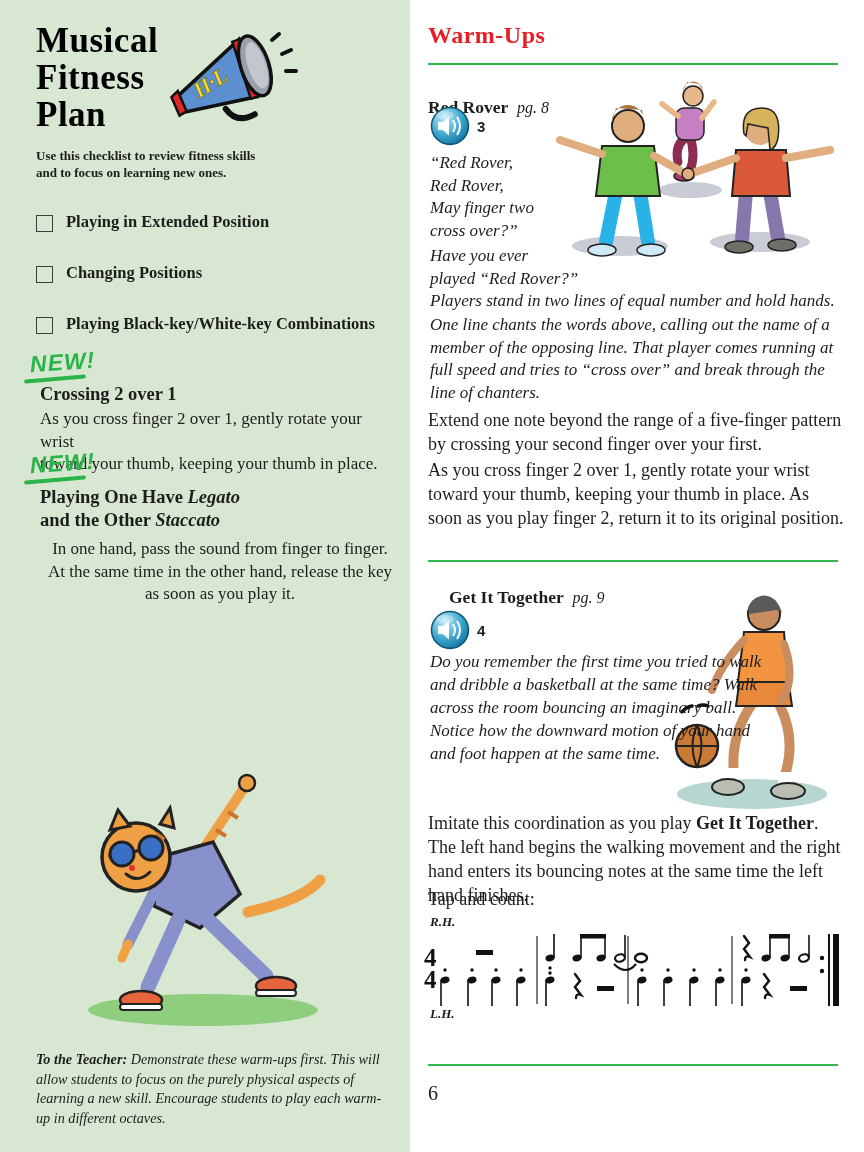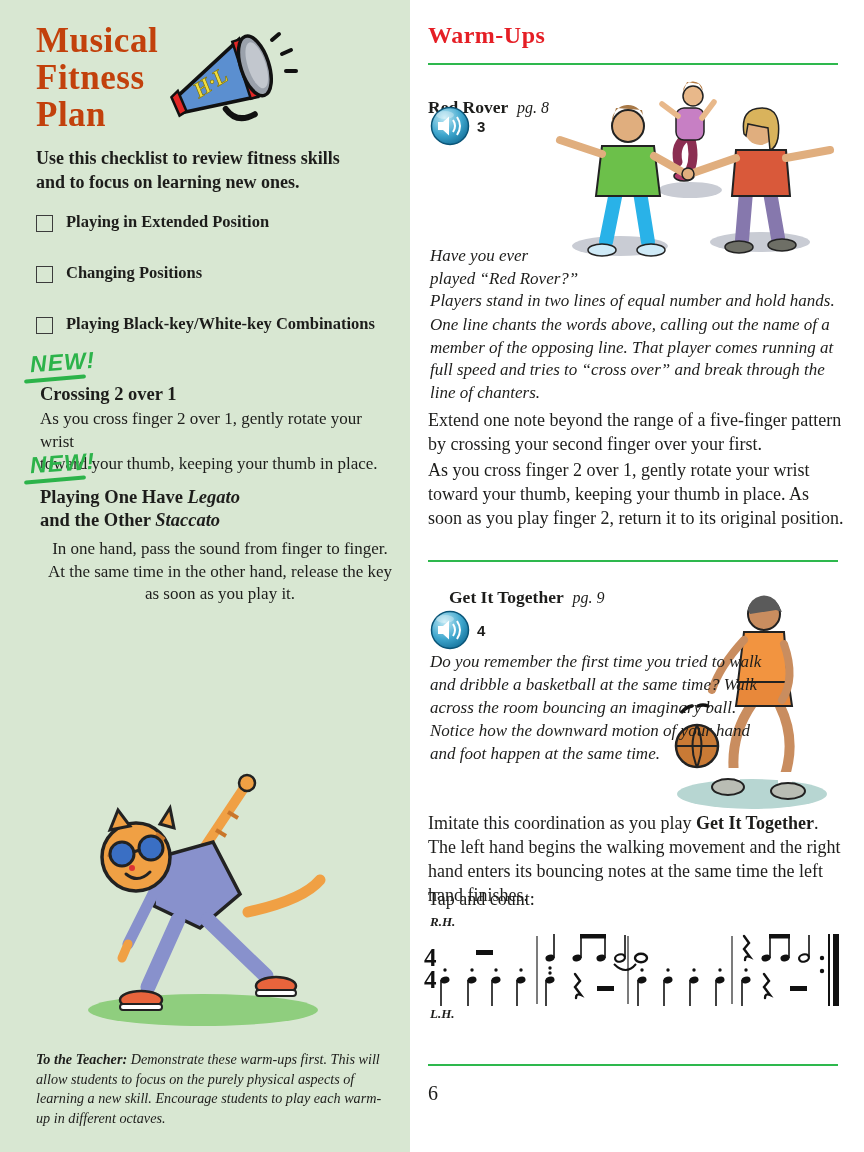--- a/index.html
+++ b/index.html
@@ -3,22 +3,22 @@
 <meta charset="utf-8">
 <style>
   html,body{margin:0;padding:0;background:#fff;}
   .page{position:relative;width:864px;height:1152px;background:#ffffff;overflow:hidden;
         font-family:"Liberation Serif", serif;color:#1d1d1b;}
   .abs{position:absolute;}
 
   
   .sidebar{position:absolute;left:0;top:0;width:410px;height:1152px;background:#d8e7d2;}
   .side-title{left:36px;top:22px;font-size:35px;line-height:1.06;font-weight:bold;
-              color:#c2410c;white-space:pre-line;letter-spacing:.5px;}
-  .side-intro{left:36px;top:147px;font-size:18px;font-weight:bold;line-height:1.32;white-space:pre-line;}
+              color:#000000;white-space:pre-line;letter-spacing:.5px;}
+  .side-intro{left:36px;top:147px;font-size:13px;font-weight:bold;line-height:1.32;white-space:pre-line;}
   .checklist{left:36px;top:214px;}
   .check-item{display:flex;align-items:flex-end;height:18px;margin-bottom:33px;}
   .checkbox{display:inline-block;width:15px;height:15px;border:1.6px solid #3c3c3c;margin-right:13px;flex:0 0 auto;}
   .check-label{font-weight:bold;font-size:16.5px;white-space:nowrap;}
   .new-badge{font-family:"Liberation Sans", sans-serif;font-weight:bold;font-style:italic;
              font-size:23px;color:#2cb34a;letter-spacing:1px;transform:rotate(-4deg);}
   .swoosh{width:62px;height:3.5px;background:#2cb34a;border-radius:3px;transform:rotate(-5deg);margin:1px 0 0 -6px;}
   .side-h{font-size:18.5px;font-weight:bold;}
   .side-p{font-size:17px;line-height:1.33;white-space:pre-line;}
   .teacher{left:36px;top:1050px;width:356px;font-size:14.2px;font-style:italic;line-height:1.38;}
@@ -214,20 +214,24 @@
       <ellipse cx="244" cy="171" rx="14" ry="6" fill="#6e6f66" stroke="#222" stroke-width="1.5"></ellipse>
       <polygon points="198,76 248,76 252,122 194,122" fill="#d9593a" stroke="#222" stroke-width="2"></polygon>
       <line x1="198" y1="84" x2="152" y2="100" stroke="#e0ae7e" stroke-width="8" stroke-linecap="round"></line>
       <line x1="248" y1="84" x2="292" y2="76" stroke="#e0ae7e" stroke-width="8" stroke-linecap="round"></line>
       <circle cx="222" cy="56" r="15" fill="#e0ae7e"></circle>
       <path d="M206,60 q-4,-26 18,-26 q20,0 16,30 q-2,10 -8,12 l-2,-22 -20,-4 -2,12 z" fill="#d9b35c" stroke="#222" stroke-width="1.5"></path>
     </g>
     <circle cx="150" cy="100" r="6" fill="#e0ae7e" stroke="#222" stroke-width="1.5"></circle>
   </svg>
 
+  <div class="abs ital preline" style="left:430px;top:152px;">“Red Rover,
+Red Rover,
+May finger two
+cross over?”</div>
 
   <div class="abs ital preline" style="left:430px;top:245px;width:420px;">Have you ever
 played “Red Rover?”
 Players stand in two lines of equal number and hold hands.</div>
 
   <div class="abs ital" style="left:430px;top:314px;width:414px;">One line chants the words above, calling out the name of a member of the opposing line. That player comes running at full speed and tries to “cross over” and break through the line of chanters.</div>
 
   <div class="abs roman" style="left:428px;top:409px;width:414px;">Extend one note beyond the range of a five-finger pattern by crossing your second finger over your first.</div>
 
   <div class="abs roman" style="left:428px;top:459px;width:418px;">As you cross finger 2 over 1, gently rotate your wrist toward your thumb, keeping your thumb in place. As soon as you play finger 2, return it to its original position.</div>

